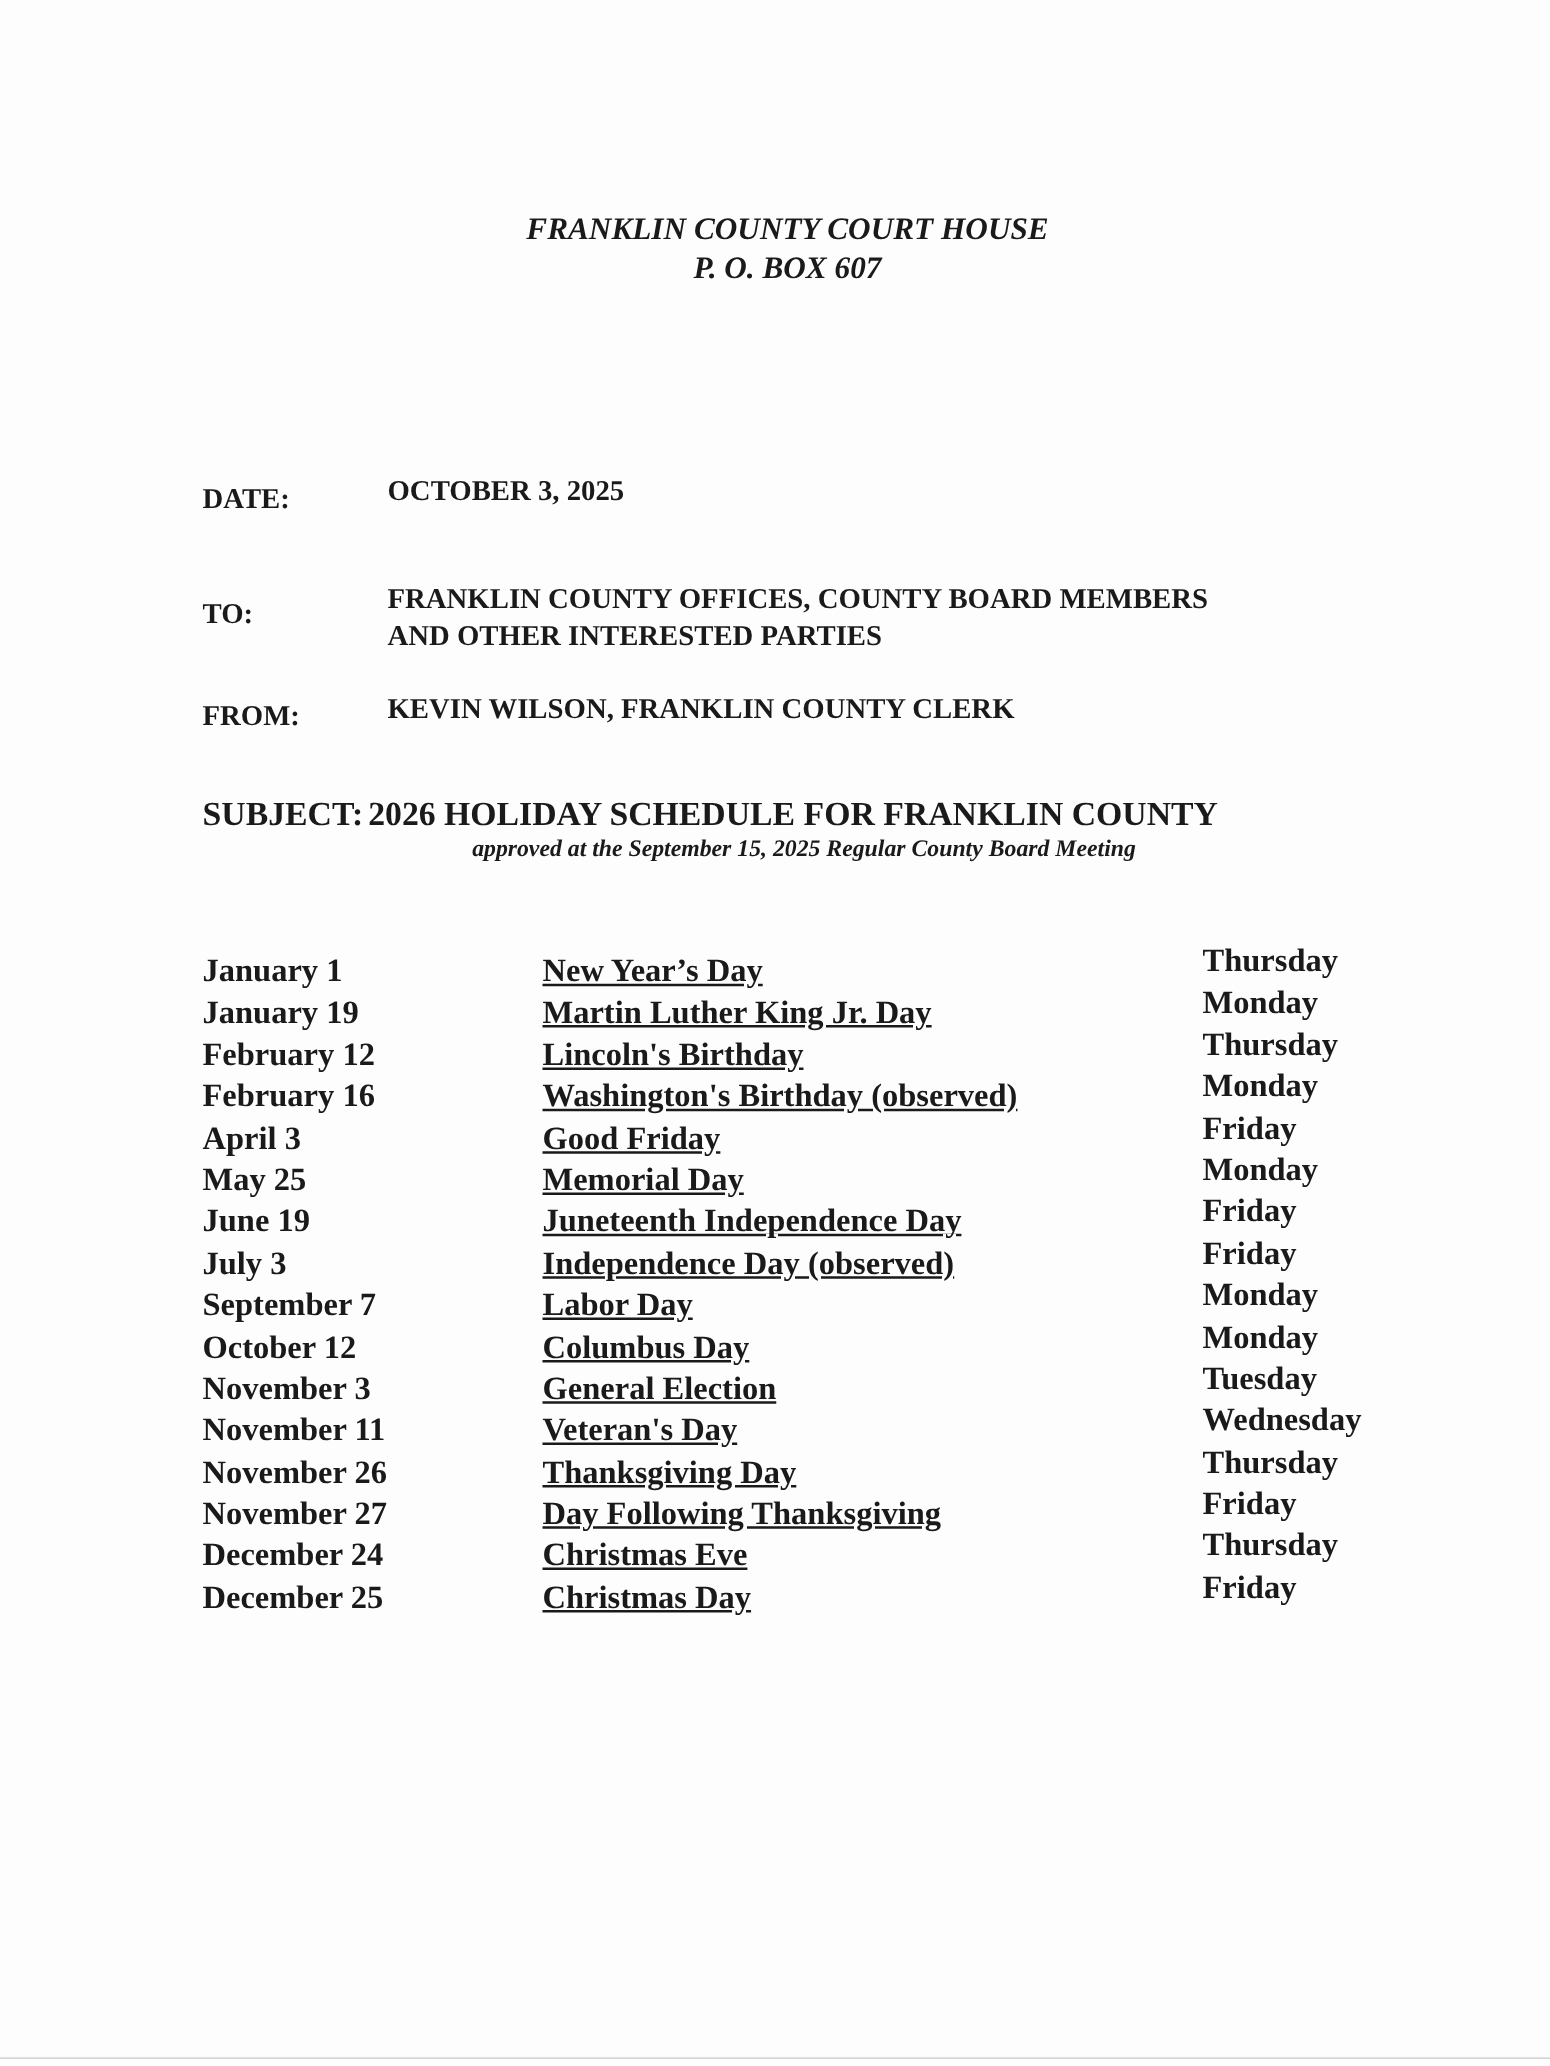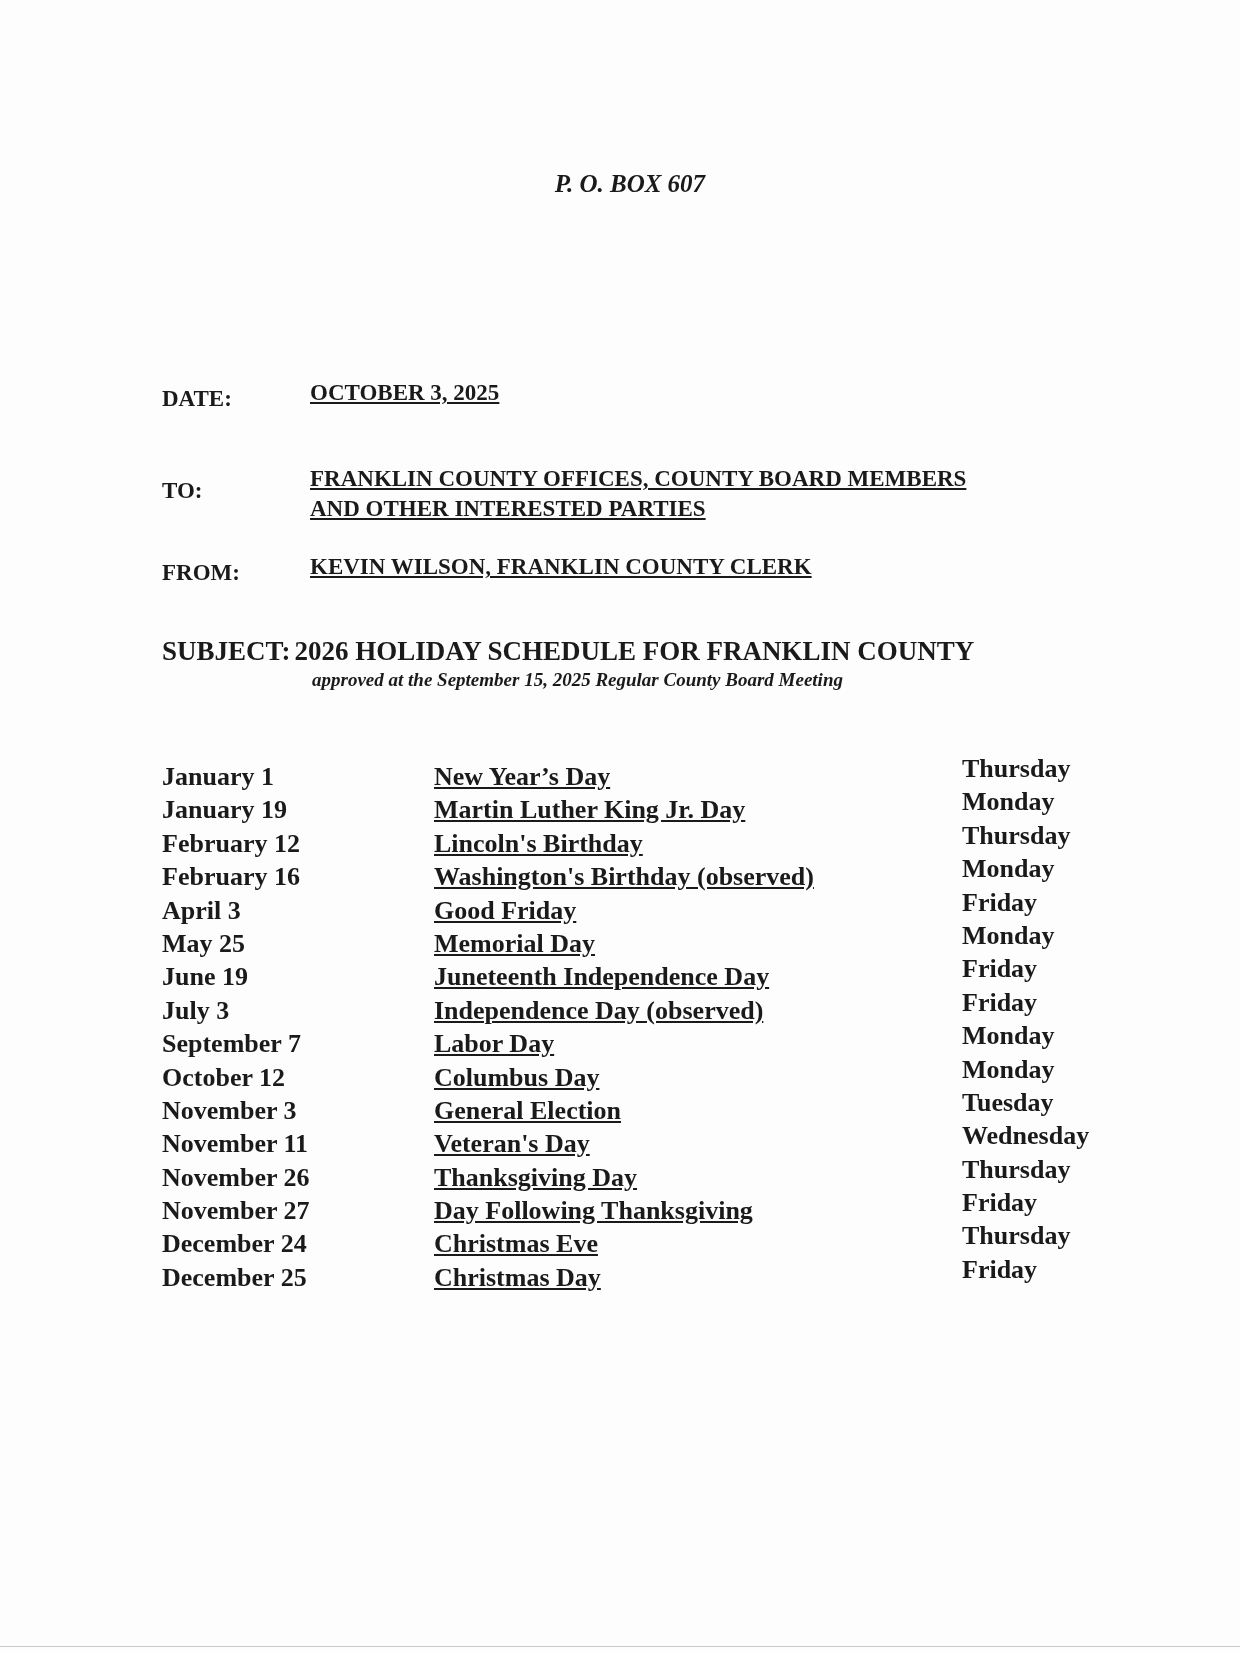--- a/index.html
+++ b/index.html
@@ -7,38 +7,39 @@
     width: 1240px; height: 1653px; background: #fdfdfd; position: relative;
     font-family: "Liberation Serif", "DejaVu Serif", serif; color: #1a1a1a;
     overflow: hidden;
   }
   .page { position: absolute; inset: 0; }
   .letterhead { position: absolute; left: 0; right: 0; top: 168px; text-align: center; }
   .lh-title { font-weight: bold; font-size: 34px; letter-spacing: 0.3px; margin-left: 20px; }
   .lh-line { font-weight: bold; font-style: italic; font-size: 25px; line-height: 31px; margin-left: 20px; }
   .field { position: absolute; left: 162px; font-weight: bold; font-size: 23px; }
   .field .label { display: inline-block; width: 148px; }
-  .field .value { display: inline-block; vertical-align: top; line-height: 30px; text-decoration: underline; }
+  .field .value { display: inline-block; vertical-align: top; line-height: 30px; }
   .subject { position: absolute; left: 162px; top: 636px; font-weight: bold; }
   .subject .label { font-size: 27px; }
   .subject .value { font-size: 27px; }
-  .subject .note { font-style: italic; font-size: 19px; margin-left: 150px; margin-top: 2px; }
+  .subject .note { font-style: italic; font-size: 19px; margin-left: 150px; margin-top: 2px; text-align: center; }
   .holidays { position: absolute; left: 162px; top: 762px; font-weight: bold; font-size: 26px; }
   .row { position: relative; height: 33.4px; white-space: nowrap; }
   .row .date { position: absolute; left: 0; }
   .row .name { position: absolute; left: 272px; text-decoration: underline; }
   .row .dow { position: absolute; left: 800px; top: -8px; }
   .rule { position: absolute; left: 0; right: 0; bottom: 6px; height: 1px; background: #c8c8c8; }
 </style>
 </head>
 <body>
 
 <div class="page">
 
   <div class="letterhead">
+    <div class="lh-line">FRANKLIN COUNTY COURT HOUSE</div>
     <div class="lh-line">P. O. BOX 607</div>
   </div>
 
   <div class="field" style="top:386px;">
     <span class="label">DATE:</span><span class="value" style="margin-top:-8px;">OCTOBER 3, 2025</span>
   </div>
 
   <div class="field" style="top:478px;">
     <span class="label">TO:</span><span class="value" style="margin-top:-14px;"><span>FRANKLIN COUNTY OFFICES, COUNTY BOARD MEMBERS</span><br><span>AND OTHER INTERESTED PARTIES</span></span>
   </div>

